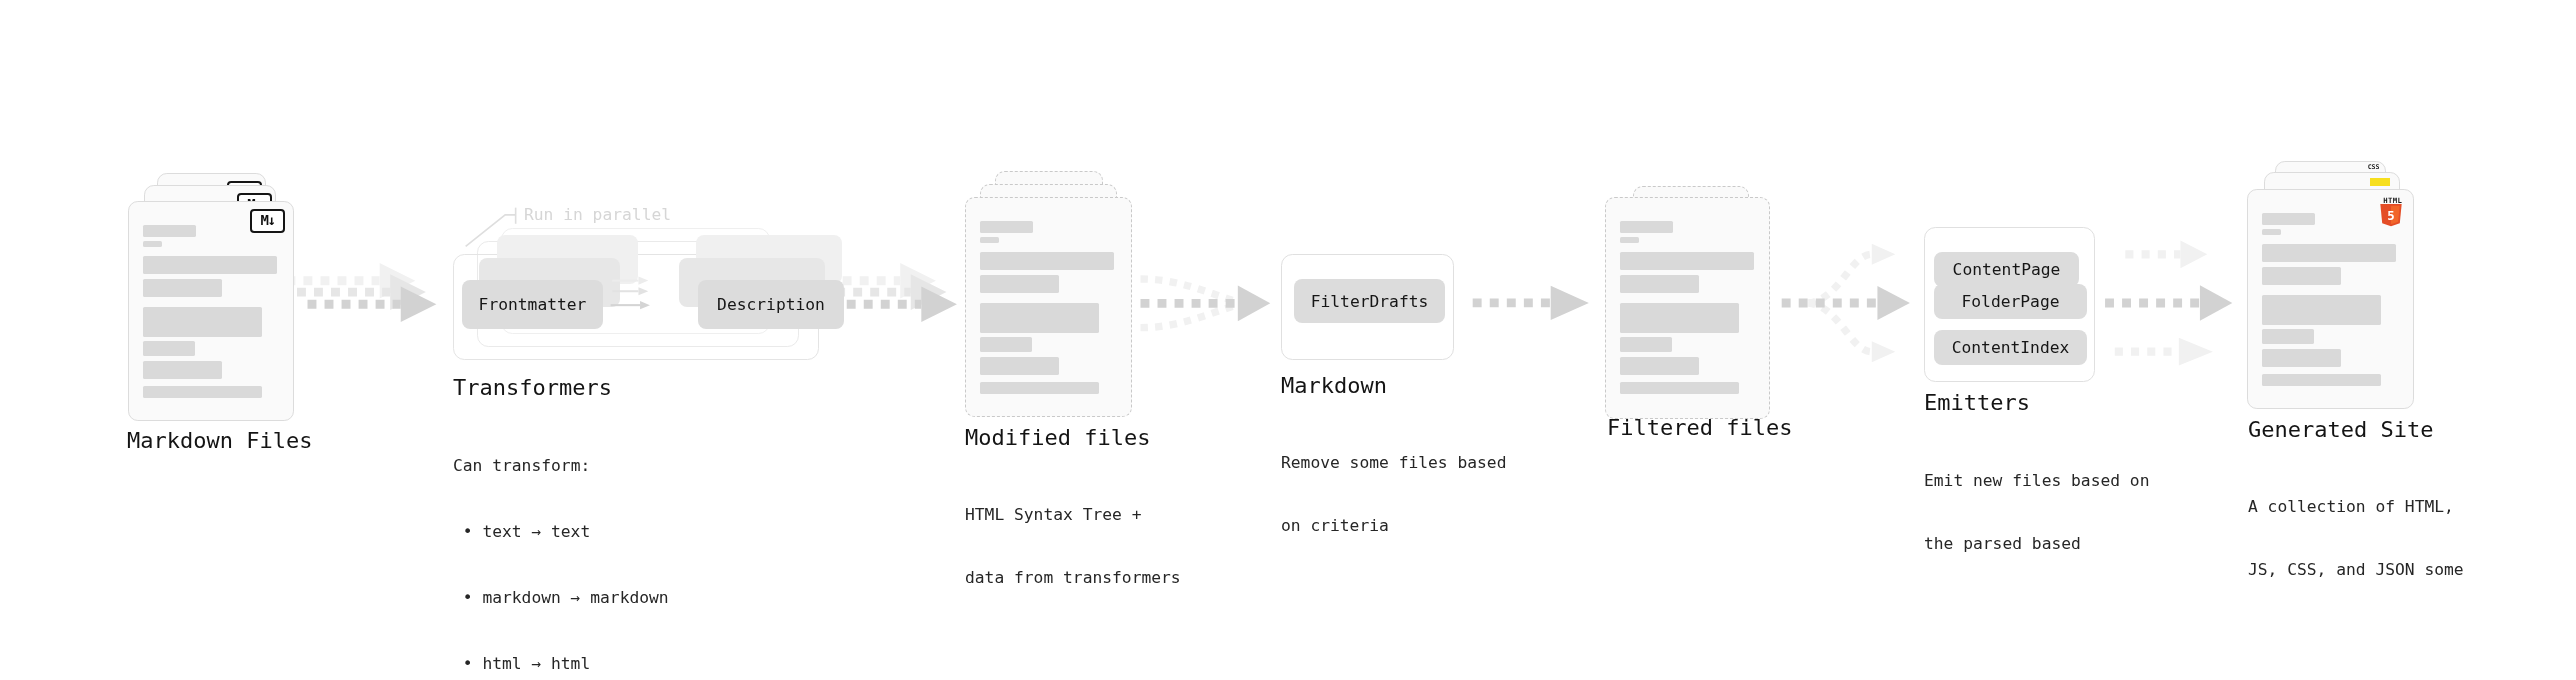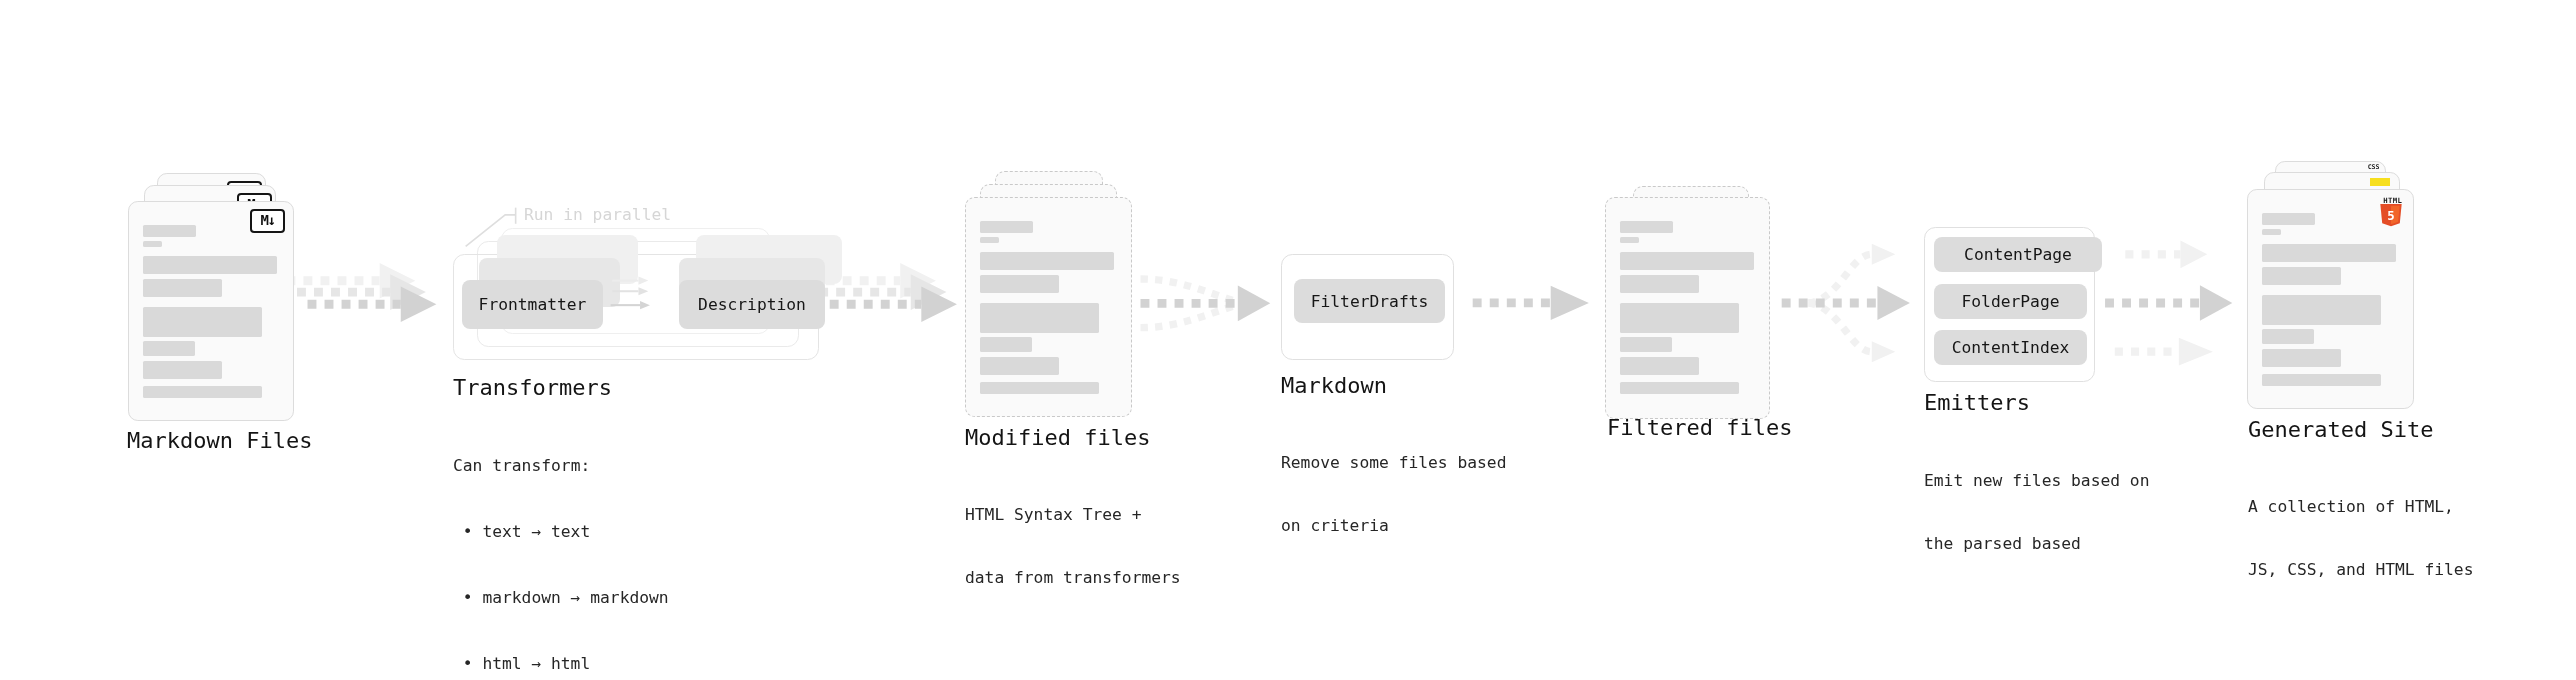--- a/index.html
+++ b/index.html
@@ -134,21 +134,21 @@
     <div class="container-box" style="left:501px;top:228px;width:269px;height:106px;border-color:#efefef"></div>
     <div class="container-box" style="left:477px;top:241px;width:322px;height:106px;border-color:#eaeaea"></div>
     <div class="container-box" style="left:453px;top:254px;width:366px;height:106px"></div>
 
     <div class="gray-box ghost2" style="left:497px;top:235px;width:141px;height:49px"></div>
     <div class="gray-box ghost2" style="left:696px;top:235px;width:146px;height:49px"></div>
     <div class="gray-box ghost1" style="left:479px;top:258px;width:141px;height:49px"></div>
     <div class="gray-box ghost1" style="left:679px;top:258px;width:146px;height:49px"></div>
 
     <div class="gray-box" style="left:462px;top:280px;width:141px;height:49px">Frontmatter</div>
-    <div class="gray-box" style="left:679px;top:280px;width:146px;height:49px">Description</div>
+    <div class="gray-box" style="left:698px;top:280px;width:146px;height:49px">Description</div>
 
     <svg style="left:609px;top:274px" width="45" height="41" viewBox="0 0 55 50">
       <path d="M4,8 H36" stroke="#ececec" stroke-width="2.5" fill="none"></path>
         <polygon points="36,3 48,8 36,13" fill="#ececec"></polygon>
       <path d="M4,21 H36" stroke="#e2e2e2" stroke-width="2.5" fill="none"></path>
         <polygon points="36,16 48,21 36,26" fill="#e2e2e2"></polygon>
       <path d="M2,38 H38" stroke="#d4d4d4" stroke-width="2.5" fill="none"></path>
         <polygon points="38,33 50,38 38,43" fill="#d4d4d4"></polygon>
     </svg>
 
@@ -205,21 +205,21 @@
           <div class="bar" style="top: 139px; width: 52px; height: 15.4px;"></div>
           <div class="bar" style="top: 159px; width: 79px; height: 18px;"></div>
           <div class="bar" style="top: 184px; width: 119px; height: 12.2px;"></div>
         </div>
     </div>
     <div class="stage-title" style="left:1607px;top:416px">Filtered files</div>
   </div>
 
   <div>
     <div class="container-box" style="left:1924px;top:227px;width:171px;height:155px;border-color:#e0e0e0"></div>
-    <div class="gray-box" style="left:1934px;top:237px;width:168px;height:35px">ContentPage</div>
+    <div class="gray-box" style="left:1934px;top:252px;width:145px;height:35px">ContentPage</div>
     <div class="gray-box" style="left:1934px;top:284px;width:153px;height:35px">FolderPage</div>
     <div class="gray-box" style="left:1934px;top:330px;width:153px;height:35px">ContentIndex</div>
     <div class="stage-title" style="left:1924px;top:391px">Emitters</div>
     <div class="stage-sub" style="left:1924px;top:428px">
       <div>Emit new files based on</div>
       <div>the parsed based</div>
     </div>
   </div>
 
   <div>
@@ -248,18 +248,18 @@
           <div class="bar" style="top: 77px; width: 79px; height: 18px;"></div>
           <div class="bar" style="top: 105px; width: 119px; height: 30px;"></div>
           <div class="bar" style="top: 139px; width: 52px; height: 15.4px;"></div>
           <div class="bar" style="top: 159px; width: 79px; height: 18px;"></div>
           <div class="bar" style="top: 184px; width: 119px; height: 12.2px;"></div>
         </div>
     </div>
     <div class="stage-title" style="left:2248px;top:418px">Generated Site</div>
     <div class="stage-sub" style="left:2248px;top:454px">
       <div>A collection of HTML,</div>
-      <div>JS, CSS, and HTML files</div>
+      <div>JS, CSS, and JSON some</div>
     </div>
   </div>
 
 </div>
 
 
 </body></html>

